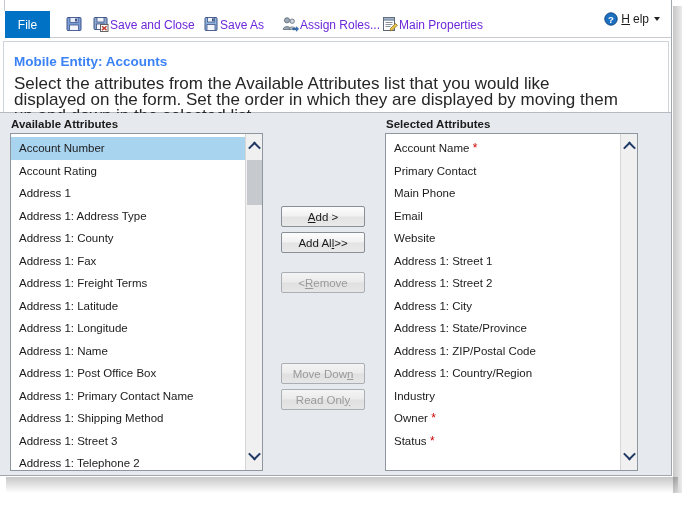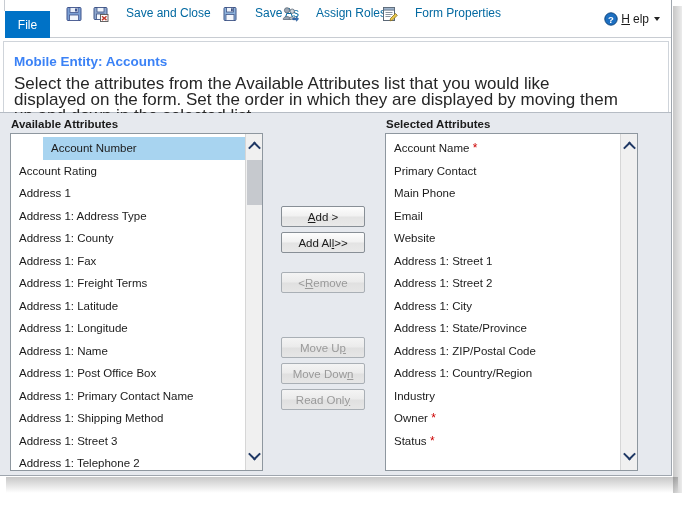--- a/index.html
+++ b/index.html
@@ -73,24 +73,24 @@
     position: absolute;
     left: 4px; top: 0; width: 1px; height: 11px;
     background: #c8ccd2;
   }
 
   .tool {
     position: absolute;
     top: 6px;
     height: 26px;
     display: flex;
-    align-items: flex-start;
-    gap: 17px;
+    align-items: flex-end;
+    gap: 1px;
     font-size: 12px;
-    color: #0369a1;
+    color: #6d28d9;
     cursor: pointer;
     padding: 0 3px;
     white-space: nowrap;
   }
   .tool-icon { display: inline-block; flex: none; line-height: 0; }
 
   .help-box {
     position: absolute;
     right: 12px; top: 12px;
     display: flex; align-items: center; gap: 3px;
@@ -178,21 +178,20 @@
     line-height: 22.5px;
     padding-left: 8px;
     font-size: 11.5px;
     color: #1b1b1b;
     white-space: nowrap;
     overflow: hidden;
     cursor: pointer;
   }
   .list-item.selected {
     background: #a8d4f0;
-    margin-left: 32px;
   }
   .req { color: #cc0000; font-size: 12px; }
 
   
   .sbar {
     position: absolute;
     right: 0; top: 0;
     width: 17px;
     height: 100%;
     background: #f0f0f0;
@@ -283,21 +282,21 @@
             <rect x="1" y="1.5" width="13" height="12" rx="1" fill="#8fa8cf" stroke="#3f5486" stroke-width="1"></rect>
             <rect x="4" y="1.5" width="7" height="4.5" fill="#eef3fa" stroke="#3f5486" stroke-width="0.8"></rect>
             <rect x="3.5" y="8" width="8" height="5.5" fill="#f4f7fc" stroke="#3f5486" stroke-width="0.8"></rect>
             <rect x="7.5" y="8.5" width="7.5" height="7" fill="#ffffff" stroke="#555" stroke-width="0.9"></rect>
             <path d="M9 10.3 L13.5 14.1 M13.5 10.3 L9 14.1" stroke="#c0392b" stroke-width="1.4"></path>
           </svg>
         </span>
         <span>Save and Close</span>
       </div>
 
-      <div class="tool" style="left:219px;">
+      <div class="tool" style="left:200px;">
         <span class="tool-icon">
           <svg width="16" height="16" viewBox="0 0 16 16">
             <rect x="2" y="1.5" width="12" height="13" rx="1" fill="#8fb4dd" stroke="#3f5486" stroke-width="1"></rect>
             <rect x="4.5" y="1.5" width="7" height="4.5" fill="#eef3fa" stroke="#3f5486" stroke-width="0.8"></rect>
             <rect x="9" y="2.3" width="1.8" height="3" fill="#3f5486"></rect>
             <rect x="4" y="8.5" width="8" height="6" fill="#f4f7fc" stroke="#3f5486" stroke-width="0.8"></rect>
           </svg>
         </span>
         <span>Save As</span>
       </div>
@@ -317,21 +316,21 @@
 
       <div class="tool" style="left:379px;">
         <span class="tool-icon">
           <svg width="16" height="16" viewBox="0 0 16 16">
             <rect x="1.5" y="1.5" width="11" height="13" fill="#ffffff" stroke="#5b6876" stroke-width="1"></rect>
             <rect x="1.5" y="1.5" width="11" height="2.6" fill="#9fb4cc" stroke="#5b6876" stroke-width="0.8"></rect>
             <path d="M3.5 6.5h7M3.5 8.5h7M3.5 10.5h5" stroke="#7d8894" stroke-width="0.9"></path>
             <path d="M8.5 12.5 l5-5 1.8 1.8 -5 5 -2.3 0.5 z" fill="#e8c84a" stroke="#8a6d1f" stroke-width="0.8"></path>
           </svg>
         </span>
-        <span>Form Properties</span>
+        <span>Main Properties</span>
       </div>
 
       <div class="help-box">
         <span class="tool-icon">
           <svg width="14" height="14" viewBox="0 0 14 14">
             <circle cx="7" cy="7" r="6.2" fill="#1d6fc1" stroke="#12487f" stroke-width="1"></circle>
             <text x="7" y="10.6" font-family="Liberation Sans, sans-serif" font-size="9.5" font-weight="bold" fill="#ffffff" text-anchor="middle">?</text>
           </svg>
         </span>
         <span class="u">H</span>
@@ -415,25 +414,20 @@
     <div class="btn b-addall" id="btn-addall">
         <span>Add Al</span>
         <u>l</u>
         <span> &gt;&gt;</span>
       </div>
     <div class="btn b-remove disabled" id="btn-remove">
         <span>&lt; </span>
         <u>R</u>
         <span>emove</span>
       </div>
-    <div class="btn b-moveup disabled" id="btn-moveup">
-        <span>Move U</span>
-        <u>p</u>
-        <span></span>
-      </div>
     <div class="btn b-movedown disabled" id="btn-movedown">
         <span>Move Dow</span>
         <u>n</u>
         <span></span>
       </div>
     <div class="btn b-readonly disabled" id="btn-readonly">
         <span>Read Onl</span>
         <u>y</u>
         <span></span>
       </div>

